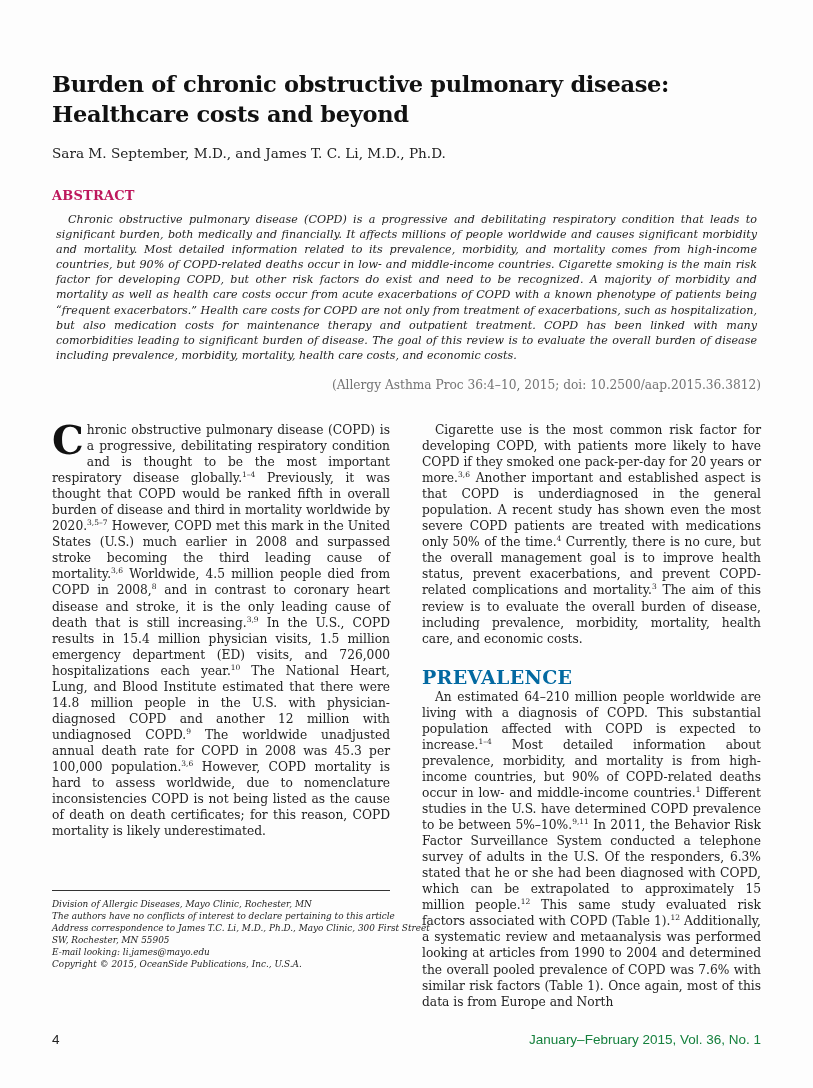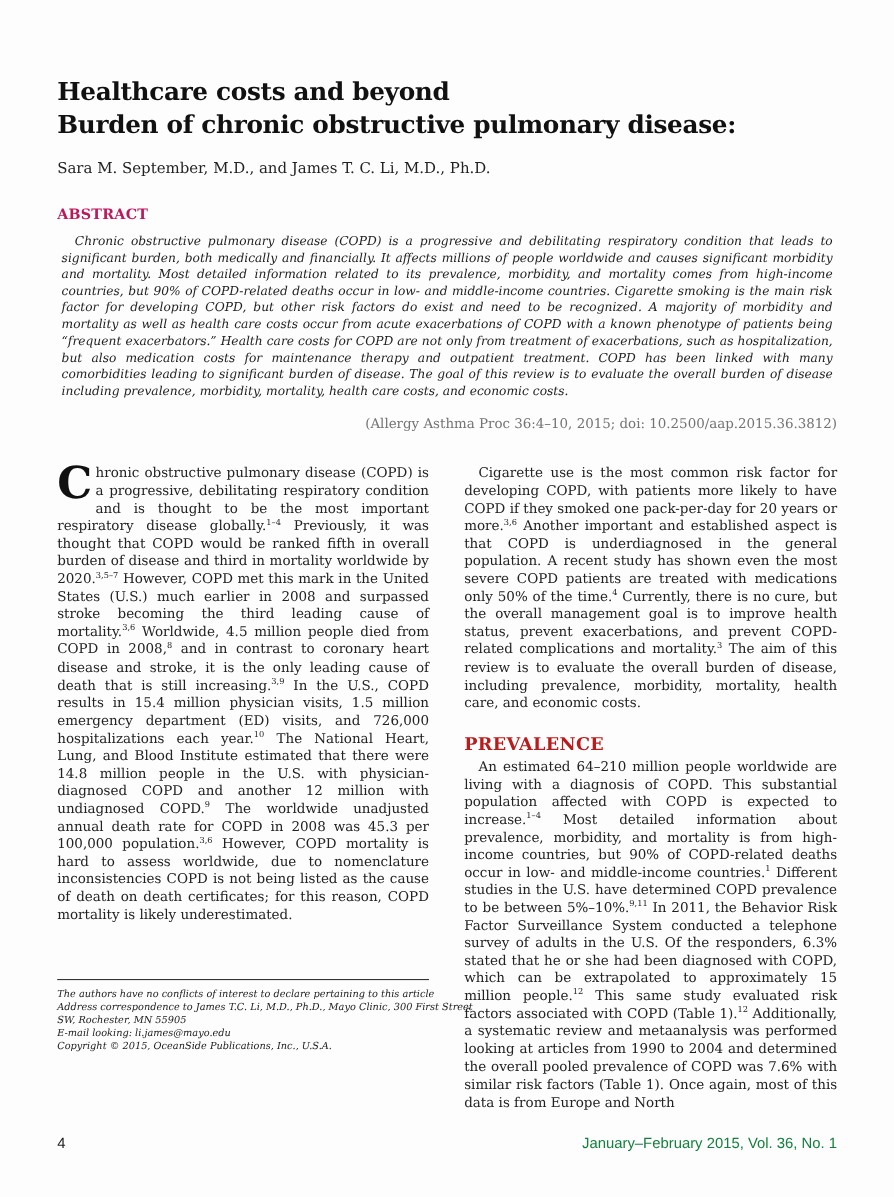--- a/index.html
+++ b/index.html
@@ -10,34 +10,34 @@
   .abs-head { left: 52px; top: 188px; font-weight: bold; font-size: 13px; letter-spacing: 0.2px; color: #be185d; }
   .abstract { left: 52px; top: 208px; width: 709px; font-style: italic; font-size: 11.15px; line-height: 15.1px; text-align: justify; text-align-last: left; color: #222; }
   .abstract p { margin: 4px; text-indent: 12px; }
   .citation { right: 52px; top: 378px; font-size: 12.2px; color: #737373; }
   .col { font-size: 12.25px; line-height: 16.05px; text-align: justify; color: #222; }
   .col p { margin: 0; }
   .col-left { left: 52px; top: 422px; width: 338px; }
   .col-right { left: 422px; top: 422px; width: 339px; }
   .col-right p.indent { text-indent: 13px; }
   .dropcap { float: left; font-weight: bold; font-size: 40px; line-height: 30px; margin: 3px 3px 0 0; color: #111; }
-  .sec-head { font-weight: bold; font-size: 16px; letter-spacing: 0.3px; margin: 22px 0 4px 0 !important; color: #b91c1c; }
+  .sec-head { font-weight: bold; font-size: 19px; letter-spacing: 0.3px; margin: 22px 0 4px 0 !important; color: #0369a1; }
   sup { font-size: 7.5px; line-height: 0; vertical-align: 5px; }
   .footnote-rule { left: 52px; top: 890px; width: 338px; height: 1px; background: #333; }
   .footnotes { left: 52px; top: 898px; width: 345px; font-style: italic; font-size: 8.9px; line-height: 12.1px; color: #222; }
   .footnotes div { white-space: nowrap; }
   .pagenum { left: 52px; top: 1032px; font-family: "Liberation Sans", sans-serif; font-size: 13.5px; color: #222; }
   .journal { right: 52px; top: 1032px; font-family: "Liberation Sans", sans-serif; font-size: 13.5px; color: #15803d; }
 </style>
 </head>
 <body>
 
 <div class="abs title">
+  <div>Burden of chronic obstructive pulmonary disease:</div>
   <div>Healthcare costs and beyond</div>
-  <div>Burden of chronic obstructive pulmonary disease:</div>
 </div>
 
 <div class="abs authors">Sara M. September, M.D., and James T. C. Li, M.D., Ph.D.</div>
 
 <div class="abs abs-head">ABSTRACT</div>
 <div class="abs abstract">
   <p>Chronic obstructive pulmonary disease (COPD) is a progressive and debilitating respiratory condition that leads to significant burden, both medically and financially. It affects millions of people worldwide and causes significant morbidity and mortality. Most detailed information related to its prevalence, morbidity, and mortality comes from high-income countries, but 90% of COPD-related deaths occur in low- and middle-income countries. Cigarette smoking is the main risk factor for developing COPD, but other risk factors do exist and need to be recognized. A majority of morbidity and mortality as well as health care costs occur from acute exacerbations of COPD with a known phenotype of patients being “frequent exacerbators.” Health care costs for COPD are not only from treatment of exacerbations, such as hospitalization, but also medication costs for maintenance therapy and outpatient treatment. COPD has been linked with many comorbidities leading to significant burden of disease. The goal of this review is to evaluate the overall burden of disease including prevalence, morbidity, mortality, health care costs, and economic costs.</p>
 </div>
 <div class="abs citation">(Allergy Asthma Proc 36:4–10, 2015; doi: 10.2500/aap.2015.36.3812)</div>
 
@@ -46,20 +46,21 @@
 </div>
 
 <div class="abs col col-right">
   <p class="indent"><span>Cigarette use is the most common risk factor for developing COPD, with patients more likely to have COPD if they smoked one pack-per-day for 20 years or more.<sup>3,6</sup> Another important and established aspect is that COPD is underdiagnosed in the general population. A recent study has shown even the most severe COPD patients are treated with medications only 50% of the time.<sup>4</sup> Currently, there is no cure, but the overall management goal is to improve health status, prevent exacerbations, and prevent COPD-related complications and mortality.<sup>3</sup> The aim of this review is to evaluate the overall burden of disease, including prevalence, morbidity, mortality, health care, and economic costs.</span></p>
   <p class="sec-head">PREVALENCE</p>
   <p class="indent"><span>An estimated 64–210 million people worldwide are living with a diagnosis of COPD. This substantial population affected with COPD is expected to increase.<sup>1–4</sup> Most detailed information about prevalence, morbidity, and mortality is from high-income countries, but 90% of COPD-related deaths occur in low- and middle-income countries.<sup>1</sup> Different studies in the U.S. have determined COPD prevalence to be between 5%–10%.<sup>9,11</sup> In 2011, the Behavior Risk Factor Surveillance System conducted a telephone survey of adults in the U.S. Of the responders, 6.3% stated that he or she had been diagnosed with COPD, which can be extrapolated to approximately 15 million people.<sup>12</sup> This same study evaluated risk factors associated with COPD (Table 1).<sup>12</sup> Additionally, a systematic review and metaanalysis was performed looking at articles from 1990 to 2004 and determined the overall pooled prevalence of COPD was 7.6% with similar risk factors (Table 1). Once again, most of this data is from Europe and North</span></p>
 </div>
 
 <div class="abs footnote-rule"></div>
 <div class="abs footnotes">
+  <div>Division of Allergic Diseases, Mayo Clinic, Rochester, MN</div>
   <div>The authors have no conflicts of interest to declare pertaining to this article</div>
   <div>Address correspondence to James T.C. Li, M.D., Ph.D., Mayo Clinic, 300 First Street</div>
   <div>SW, Rochester, MN 55905</div>
   <div>E-mail looking: li.james@mayo.edu</div>
   <div>Copyright © 2015, OceanSide Publications, Inc., U.S.A.</div>
 </div>
 
 <div class="abs pagenum">4</div>
 <div class="abs journal">January–February 2015, Vol. 36, No. 1</div>
 

